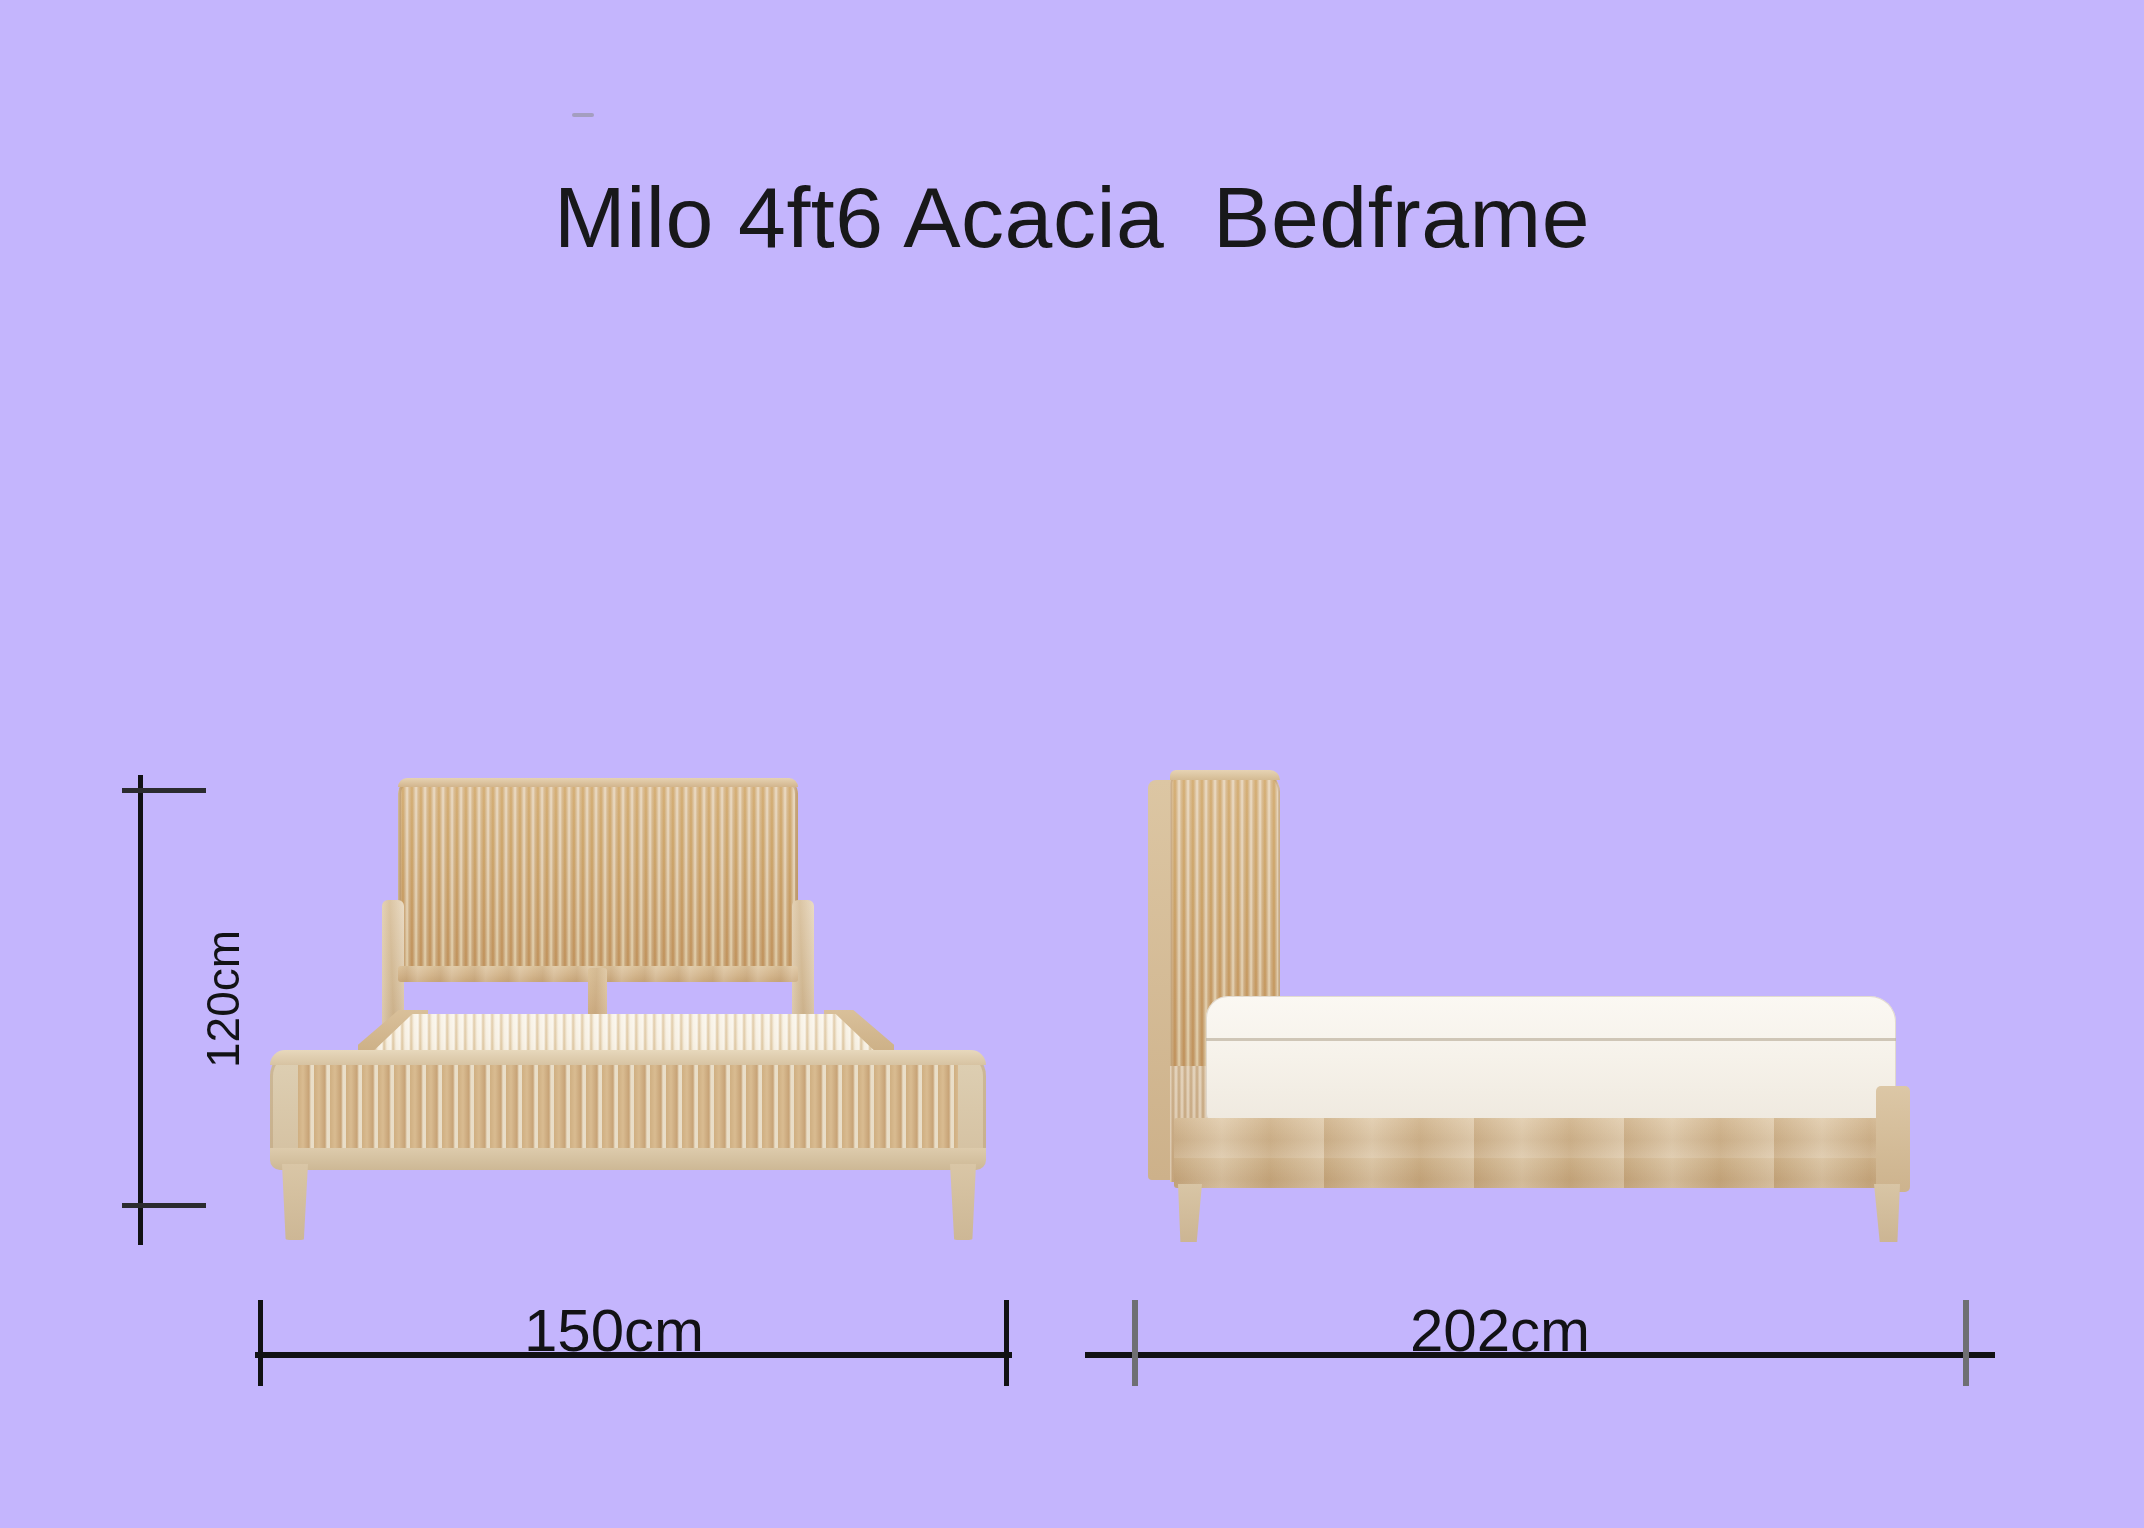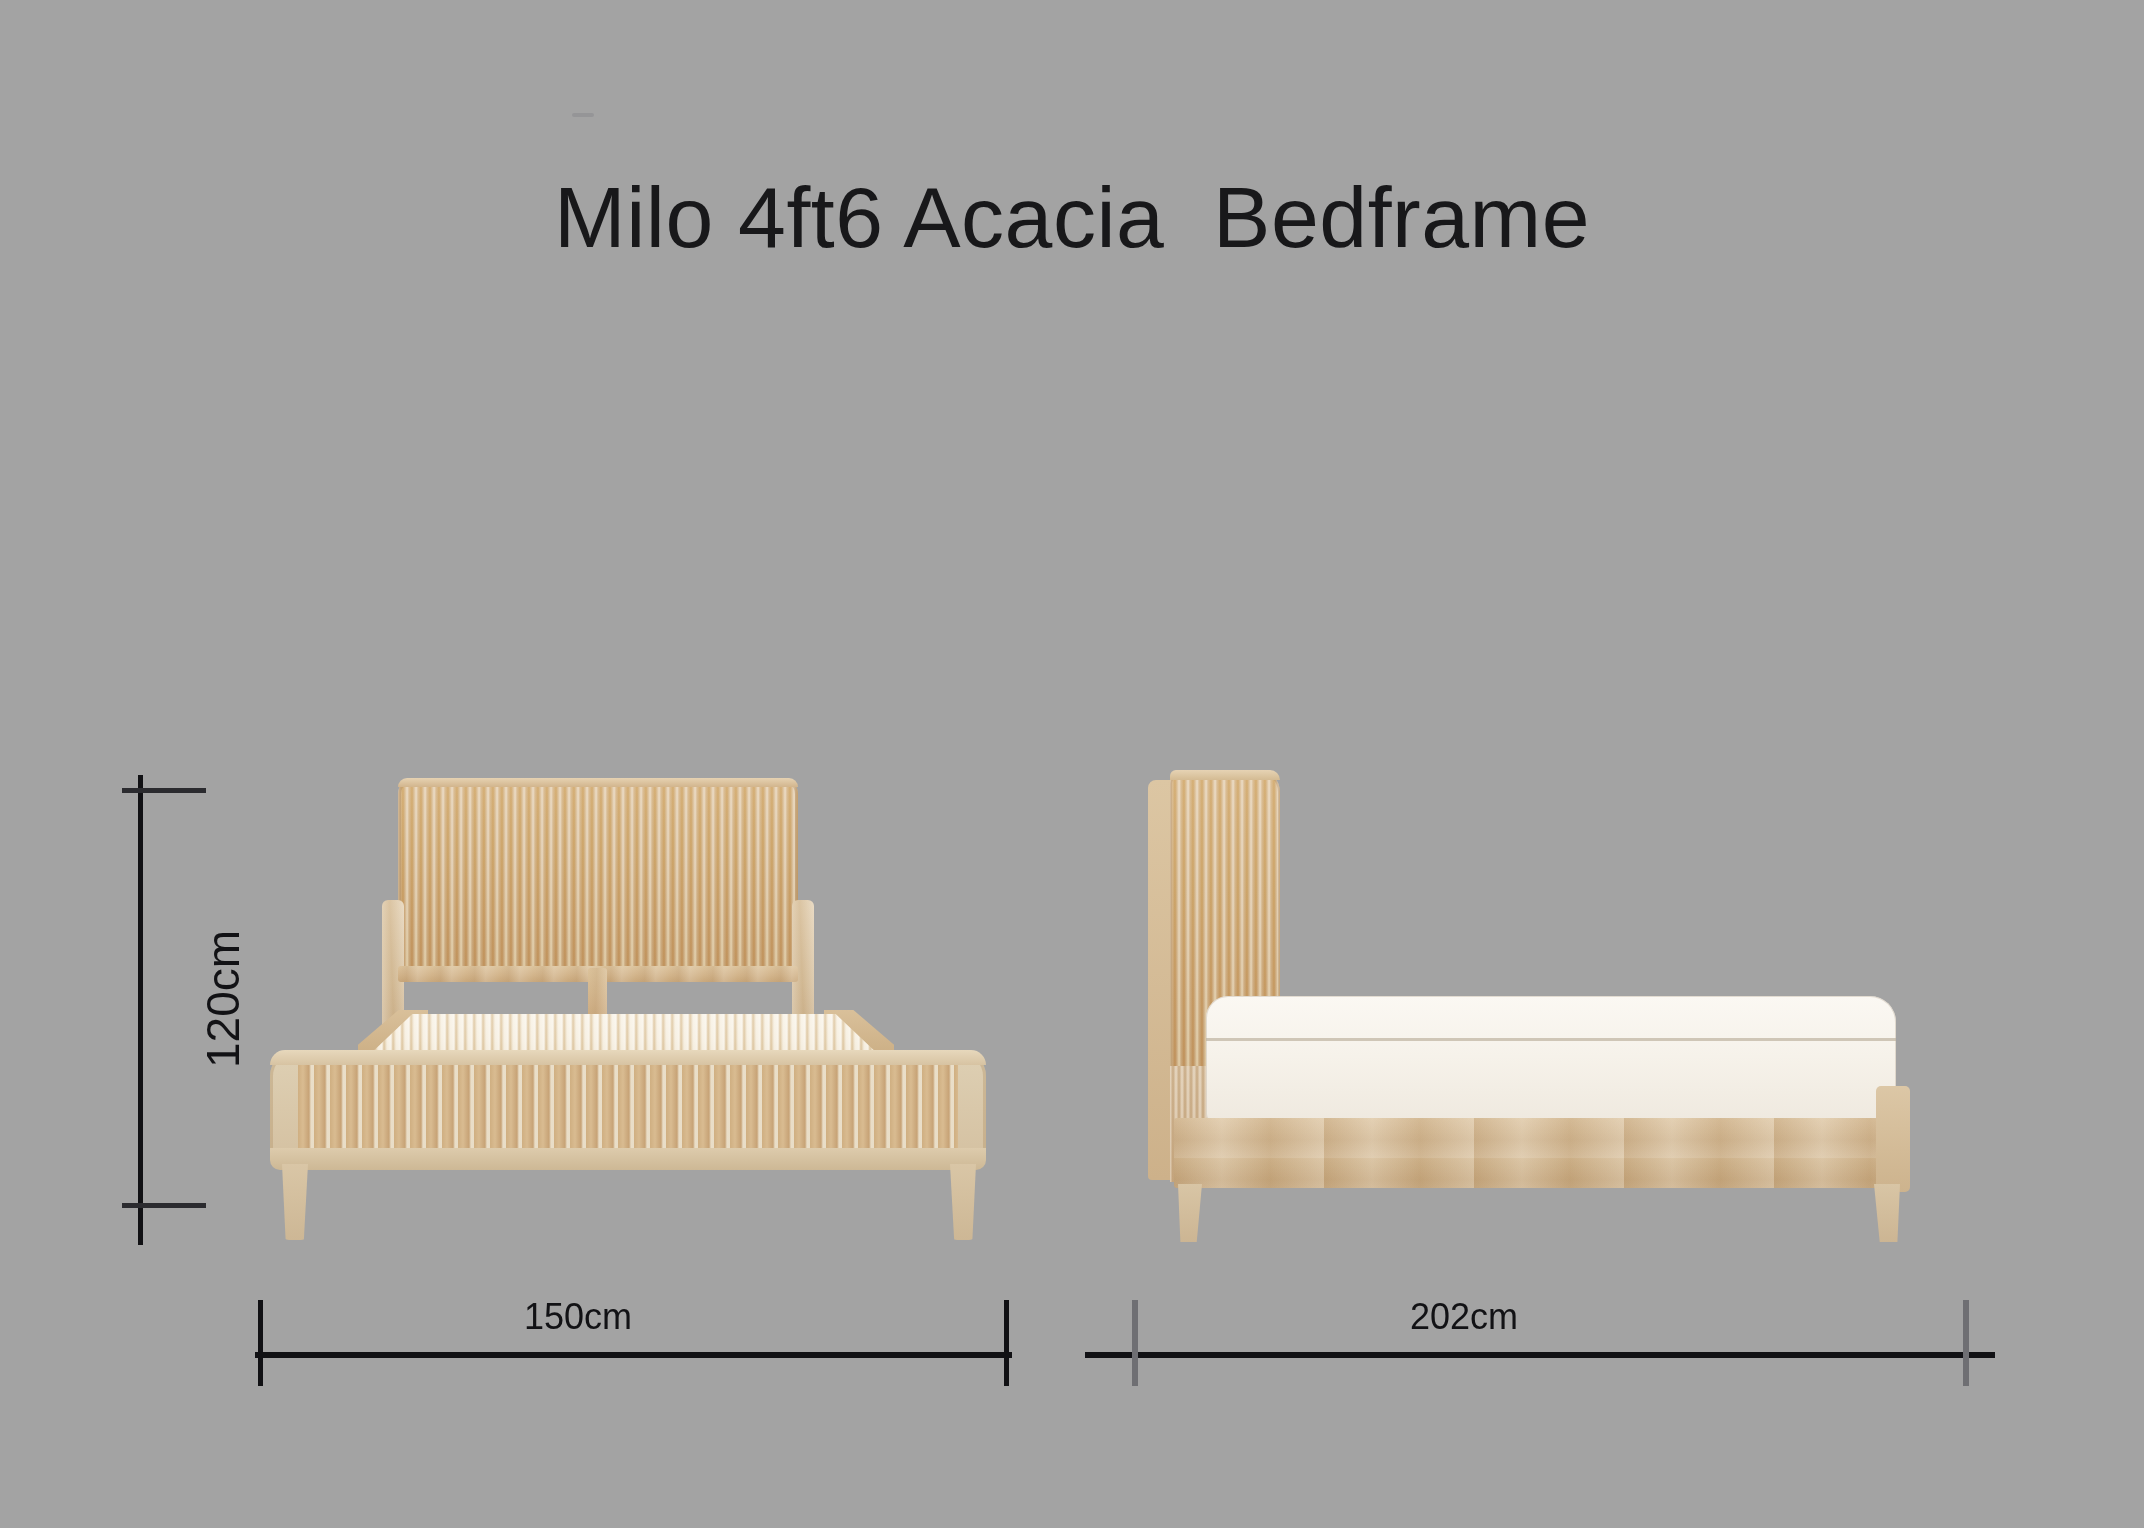--- a/index.html
+++ b/index.html
@@ -9,21 +9,21 @@
     background: #ffffff;
   }
   body {
     font-family: "Liberation Sans", sans-serif;
     -webkit-font-smoothing: antialiased;
   }
   #page {
     position: relative;
     width: 2144px;
     height: 1528px;
-    background: #a3a3a3;
+    background: #c4b5fd;
     overflow: hidden;
   }
 
   
   #title {
     position: absolute;
     left: 0;
     top: 172px;
     width: 2144px;
     text-align: center;
@@ -68,21 +68,21 @@
   }
   .dim-tick-h {
     position: absolute;
     height: 5px;
     background: #2b2b2f;
   }
 
   .dim-label {
     position: absolute;
     font-family: "Liberation Sans", sans-serif;
-    font-size: 36px;
+    font-size: 60px;
     font-weight: 400;
     color: #121215;
     white-space: nowrap;
     letter-spacing: 0px;
   }
   .dim-label.vertical {
     transform-origin: 0 0;
     transform: rotate(-90deg);
     font-size: 46px;
   }

